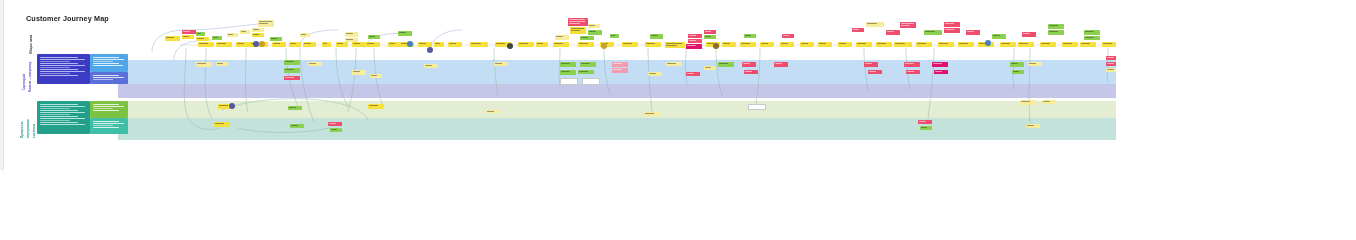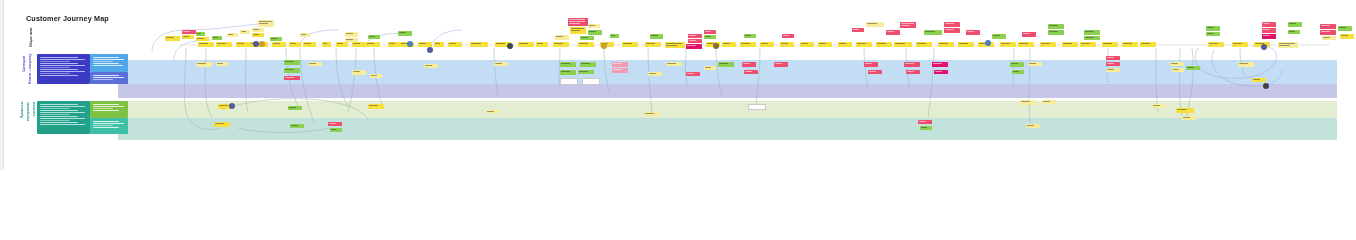--- a/index.html
+++ b/index.html
@@ -1,20 +1,20 @@
 <!DOCTYPE html>
 <html><head>
 <meta charset="utf-8">
 <style>
   html,body{margin:0;padding:0;background:#ffffff;}
   body{
     font-family:"Liberation Sans", sans-serif;
     width:1356px;height:170px;overflow:hidden;position:relative;
   }
-  #board{position:absolute;left:0;top:0;width:1356px;height:170px;background:#ffffff;overflow:hidden;text-align:right;}
+  #board{position:absolute;left:0;top:0;width:1116px;height:170px;background:#ffffff;overflow:hidden;}
 
   
   .frame-edge{position:absolute;left:0;top:0;width:3px;height:170px;background:#f1f1f1;border-right:1px solid #e3e3e3;}
 
   
   .board-title{
     position:absolute;left:26px;top:14px;
     font-size:7.2px;font-weight:bold;color:#1b1b1b;letter-spacing:.15px;
     white-space:nowrap;
   }

